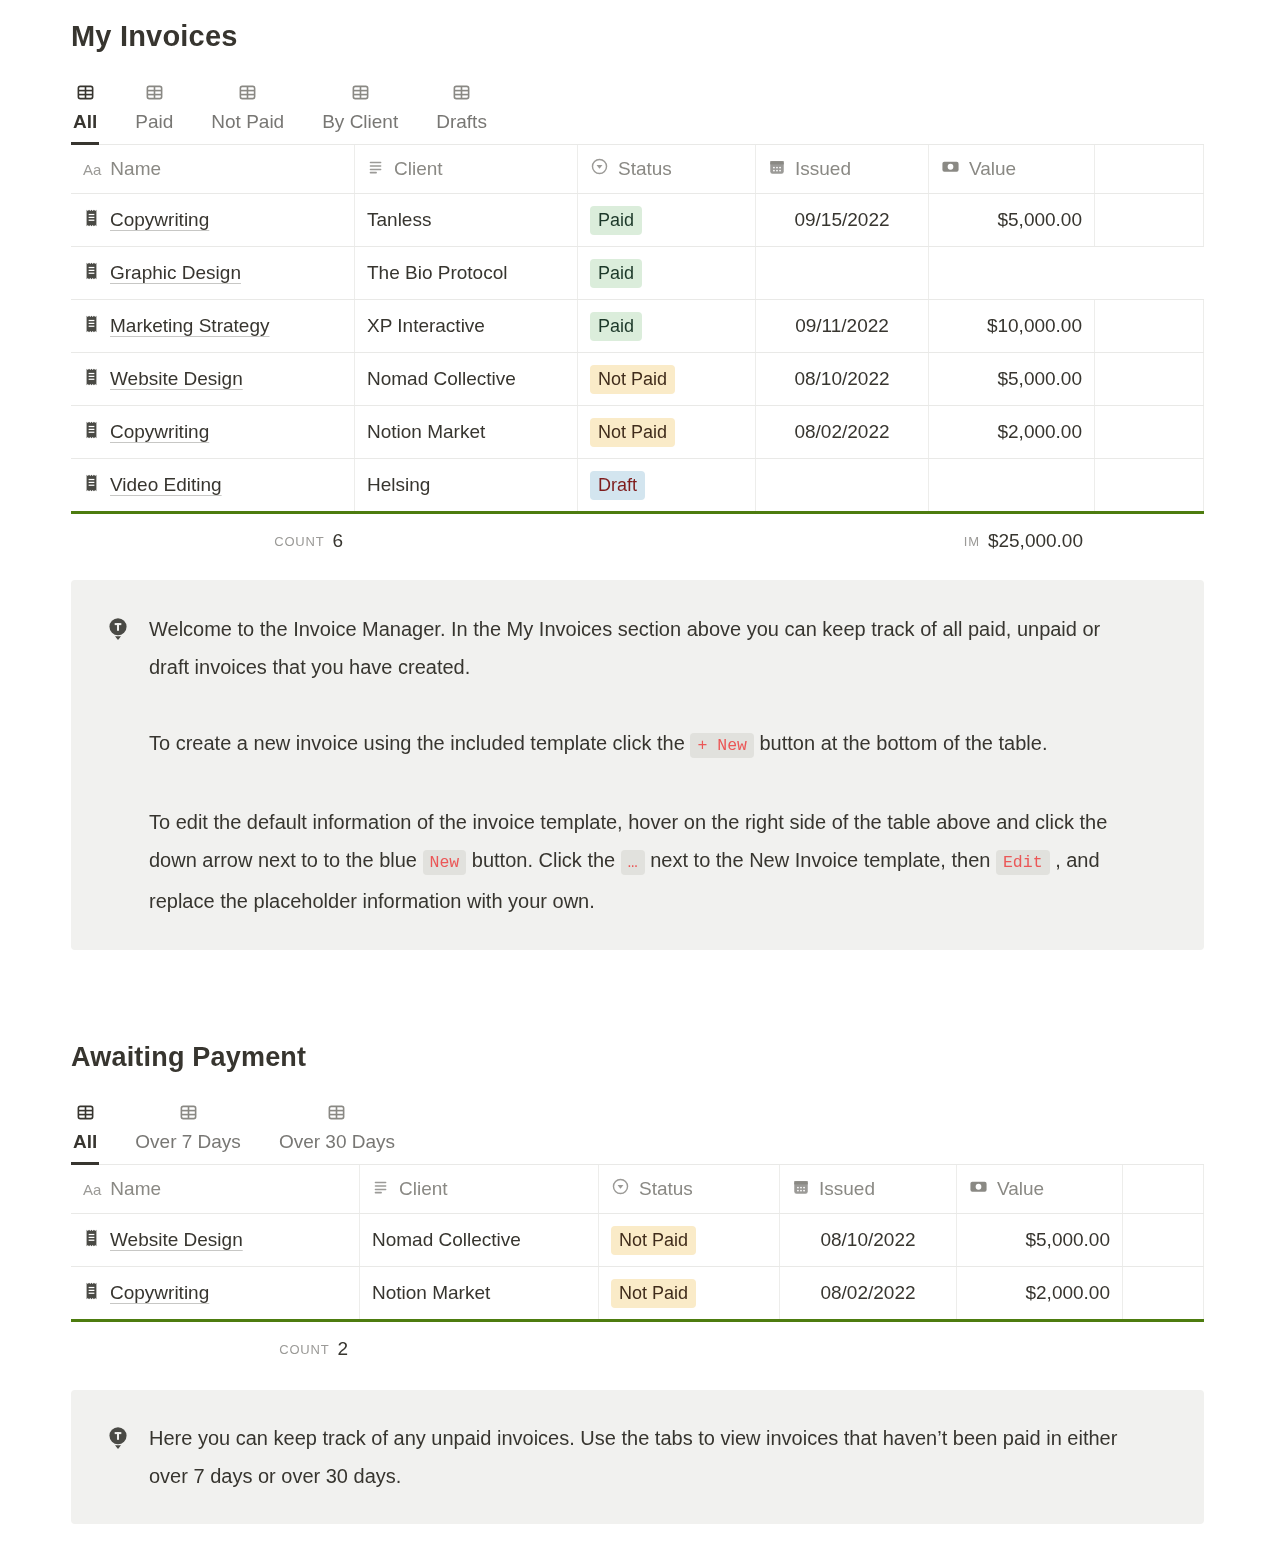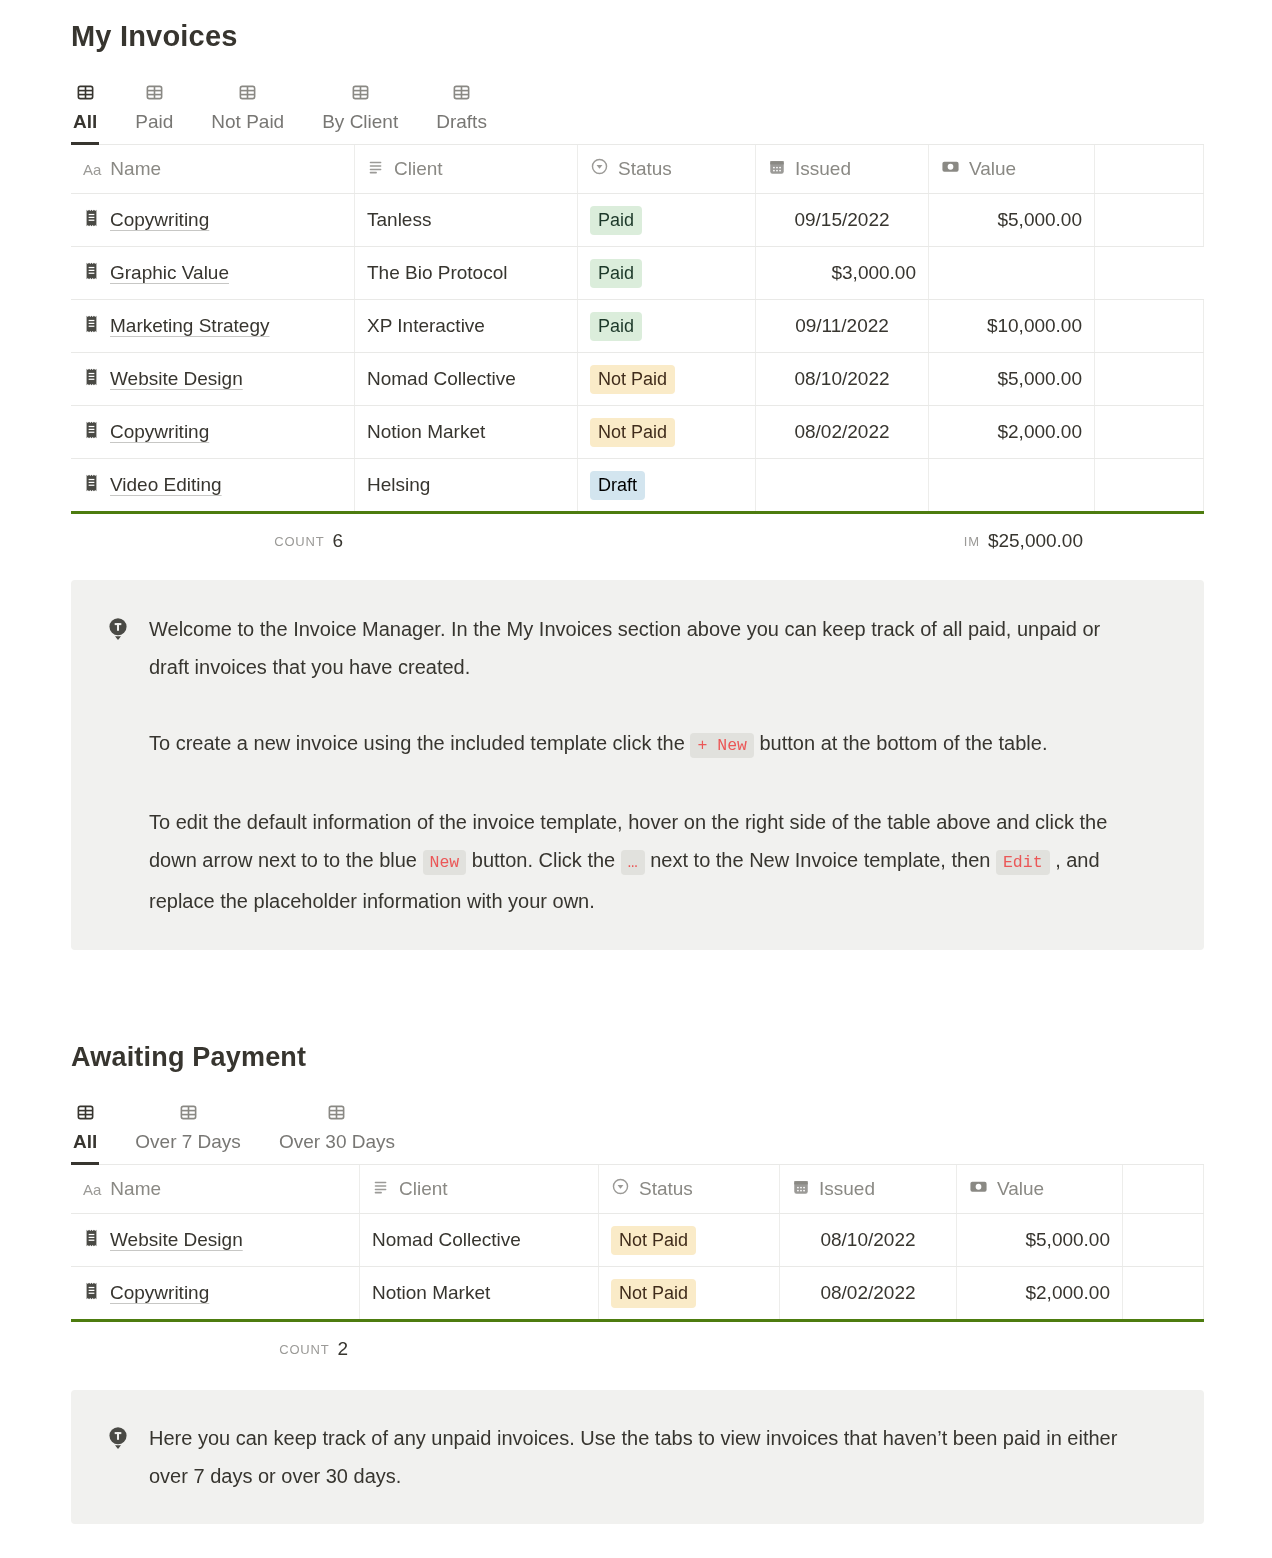--- a/index.html
+++ b/index.html
@@ -32,21 +32,21 @@
 
   .cell-name { gap:10px; }
   .page-link { font-weight:500; text-decoration:underline; text-decoration-color:rgba(55,53,47,.28);
                text-underline-offset:4px; text-decoration-thickness:1px; cursor:pointer; white-space:nowrap; }
   .cell-issued { justify-content:center; }
   .cell-value { justify-content:flex-end; }
 
   .badge { font-size:18px; line-height:1; padding:5px 8px 6px 8px; border-radius:4px; white-space:nowrap; }
   .badge[data-color="green"]  { background:#DBEDDB; color:#1C3829; }
   .badge[data-color="yellow"] { background:#FAEBC8; color:#402C1B; }
-  .badge[data-color="blue"]   { background:#D3E5EF; color:#000000; }
+  .badge[data-color="blue"]   { background:#D3E5EF; color:#7f1d1d; }
 
   .agg { display:flex; align-items:center; justify-content:flex-end; gap:8px; padding:0 12px; cursor:pointer; }
   .agg-label { font-size:13px; letter-spacing:.8px; color:#9B9A97; text-transform:uppercase; }
   .agg-count { font-size:19px; color:#37352F; }
   .agg-sum { font-size:19px; font-weight:500; color:#37352F; }
 
   
   .callout { background:#F1F1EF; border-radius:4px; margin-top:12px; padding:30px 78px 30px 30px;
              display:flex; align-items:flex-start; }
   .callout-icon { flex:0 0 auto; margin:6px 18px 0 4px; }
@@ -197,27 +197,26 @@
       <div class="t-row">
         <div class="t-cell cell-name">
             <span><svg width="17" height="18" viewBox="0 0 20 22">
                 <path d="M4 1l1.5 1.4L7 1l1.5 1.4L10 1l1.5 1.4L13 1l1.5 1.4L16 1v20l-1.5-1.4L13 21l-1.5-1.4L10 21l-1.5-1.4L7 21l-1.5-1.4L4 21z" fill="#4A4A45"></path>
                 <g fill="#fff">
                   <rect x="6.5" y="6" width="7" height="1.5"></rect>
                   <rect x="6.5" y="9.5" width="7" height="1.5"></rect>
                   <rect x="6.5" y="13" width="7" height="1.5"></rect>
                 </g>
               </svg></span>
-            <span class="page-link">Graphic Value</span>
+            <span class="page-link">Graphic Design</span>
           </div>
         <div class="t-cell">The Bio Protocol</div>
         <div class="t-cell">
             <span class="badge" data-color="green">Paid</span>
           </div>
-        <div class="t-cell cell-value">$3,000.00</div>
         <div class="t-cell"></div>
       </div>
       <div class="t-row">
         <div class="t-cell cell-name">
             <span><svg width="17" height="18" viewBox="0 0 20 22">
                 <path d="M4 1l1.5 1.4L7 1l1.5 1.4L10 1l1.5 1.4L13 1l1.5 1.4L16 1v20l-1.5-1.4L13 21l-1.5-1.4L10 21l-1.5-1.4L7 21l-1.5-1.4L4 21z" fill="#4A4A45"></path>
                 <g fill="#fff">
                   <rect x="6.5" y="6" width="7" height="1.5"></rect>
                   <rect x="6.5" y="9.5" width="7" height="1.5"></rect>
                   <rect x="6.5" y="13" width="7" height="1.5"></rect>

